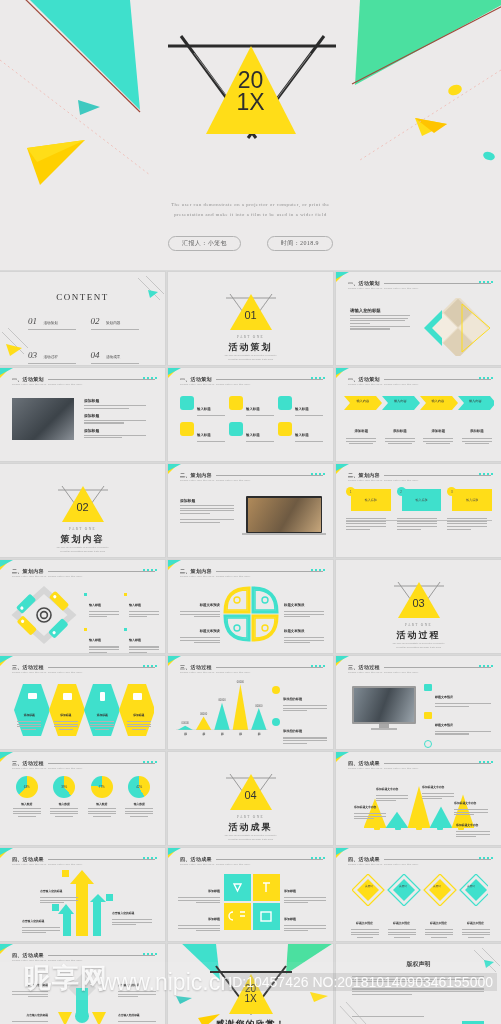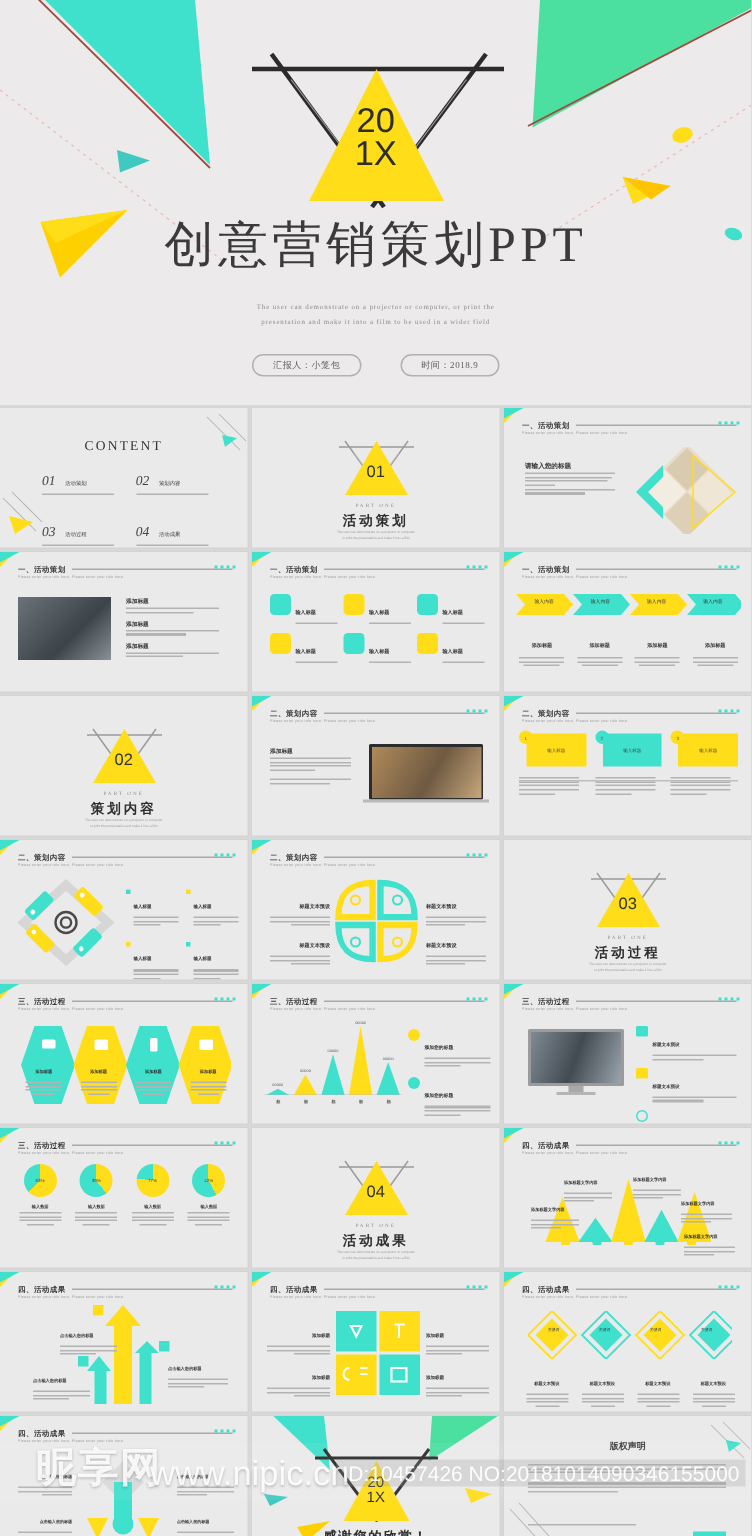--- a/index.html
+++ b/index.html
@@ -138,21 +138,20 @@
       <line x1="58" y1="25" x2="118" y2="105" stroke="#9a9a9a" stroke-width="0.8"></line>
       <line x1="175" y1="25" x2="115" y2="105" stroke="#9a9a9a" stroke-width="0.8"></line>
     </svg>
     <div class="mark-tri-y"></div>
     <div class="mark-num">
       <div>20</div>
       <div>1X</div>
     </div>
   </div>
 
-  <div class="hero-title">创意营销策划PPT</div>
   <div class="hero-sub">
     <div>The user can demonstrate  on a projector  or computer,  or print the</div>
     <div>presentation  and make it  into a film to be used in a wider field</div>
   </div>
   <div class="hero-pills">
     <span class="pill">汇报人：小笼包</span>
     <span class="pill">时间：2018.9</span>
   </div>
 </div>
 

